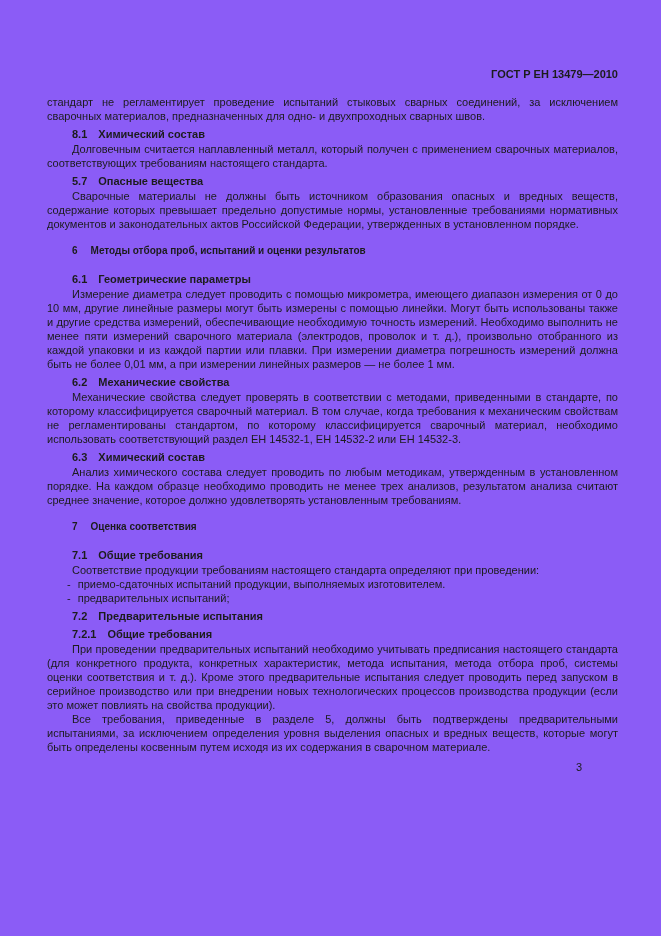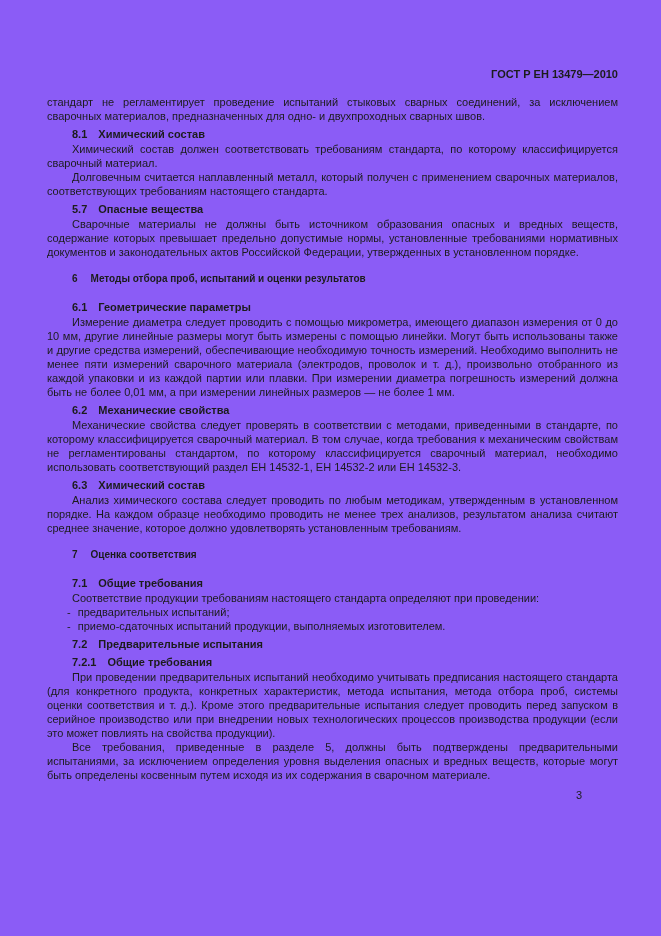--- a/index.html
+++ b/index.html
@@ -54,21 +54,20 @@
 </head>
 <body>
 
 <div class="page">
 
   <div class="running-header">ГОСТ Р ЕН 13479—2010</div>
 
   <p class="para no-indent">стандарт не регламентирует проведение испытаний стыковых сварных соединений, за исключением сварочных материалов, предназначенных для одно- и двухпроходных сварных швов.</p>
 
   <div class="h3"><span class="num">8.1</span><span>Химический состав</span></div>
-  <p class="para">Химический состав должен соответствовать требованиям стандарта, по которому классифицируется сварочный материал.</p>
 
   <p class="para">Долговечным считается наплавленный металл, который получен с применением сварочных материалов, соответствующих требованиям настоящего стандарта.</p>
 
   <div class="h3"><span class="num">5.7</span><span>Опасные вещества</span></div>
   <p class="para">Сварочные материалы не должны быть источником образования опасных и вредных веществ, содержание которых превышает предельно допустимые нормы, установленные требованиями нормативных документов и законодательных актов Российской Федерации, утвержденных в установленном порядке.</p>
 
   <div class="h2"><span class="num">6</span><span>Методы отбора проб, испытаний и оценки результатов</span></div>
 
   <div class="h3"><span class="num">6.1</span><span>Геометрические параметры</span></div>
   <p class="para">Измерение диаметра следует проводить с помощью микрометра, имеющего диапазон измерения от 0 до 10 мм, другие линейные размеры могут быть измерены с помощью линейки. Могут быть использованы также и другие средства измерений, обеспечивающие необходимую точность измерений. Необходимо выполнить не менее пяти измерений сварочного материала (электродов, проволок и т. д.), произвольно отобранного из каждой упаковки и из каждой партии или плавки. При измерении диаметра погрешность измерений должна быть не более 0,01 мм, а при измерении линейных размеров — не более 1 мм.</p>
@@ -76,22 +75,22 @@
   <div class="h3"><span class="num">6.2</span><span>Механические свойства</span></div>
   <p class="para">Механические свойства следует проверять в соответствии с методами, приведенными в стандарте, по которому классифицируется сварочный материал. В том случае, когда требования к механическим свойствам не регламентированы стандартом, по которому классифицируется сварочный материал, необходимо использовать соответствующий раздел ЕН 14532-1, ЕН 14532-2 или ЕН 14532-3.</p>
 
   <div class="h3"><span class="num">6.3</span><span>Химический состав</span></div>
   <p class="para">Анализ химического состава следует проводить по любым методикам, утвержденным в установленном порядке. На каждом образце необходимо проводить не менее трех анализов, результатом анализа считают среднее значение, которое должно удовлетворять установленным требованиям.</p>
 
   <div class="h2"><span class="num">7</span><span>Оценка соответствия</span></div>
 
   <div class="h3"><span class="num">7.1</span><span>Общие требования</span></div>
   <p class="para">Соответствие продукции требованиям настоящего стандарта определяют при проведении:</p>
+  <div class="list-item"><span class="marker">-</span><span>приемо-сдаточных испытаний продукции, выполняемых изготовителем.</span></div>
   <div class="list-item"><span class="marker">-</span><span>предварительных испытаний;</span></div>
-  <div class="list-item"><span class="marker">-</span><span>приемо-сдаточных испытаний продукции, выполняемых изготовителем.</span></div>
 
   <div class="h3"><span class="num">7.2</span><span>Предварительные испытания</span></div>
 
   <div class="h3"><span class="num">7.2.1</span><span>Общие требования</span></div>
   <p class="para">При проведении предварительных испытаний необходимо учитывать предписания настоящего стандарта (для конкретного продукта, конкретных характеристик, метода испытания, метода отбора проб, системы оценки соответствия и т. д.). Кроме этого предварительные испытания следует проводить перед запуском в серийное производство или при внедрении новых технологических процессов производства продукции (если это может повлиять на свойства продукции).</p>
   <p class="para">Все требования, приведенные в разделе 5, должны быть подтверждены предварительными испытаниями, за исключением определения уровня выделения опасных и вредных веществ, которые могут быть определены косвенным путем исходя из их содержания в сварочном материале.</p>
 
   <div class="page-number">3</div>
 
 </div>

